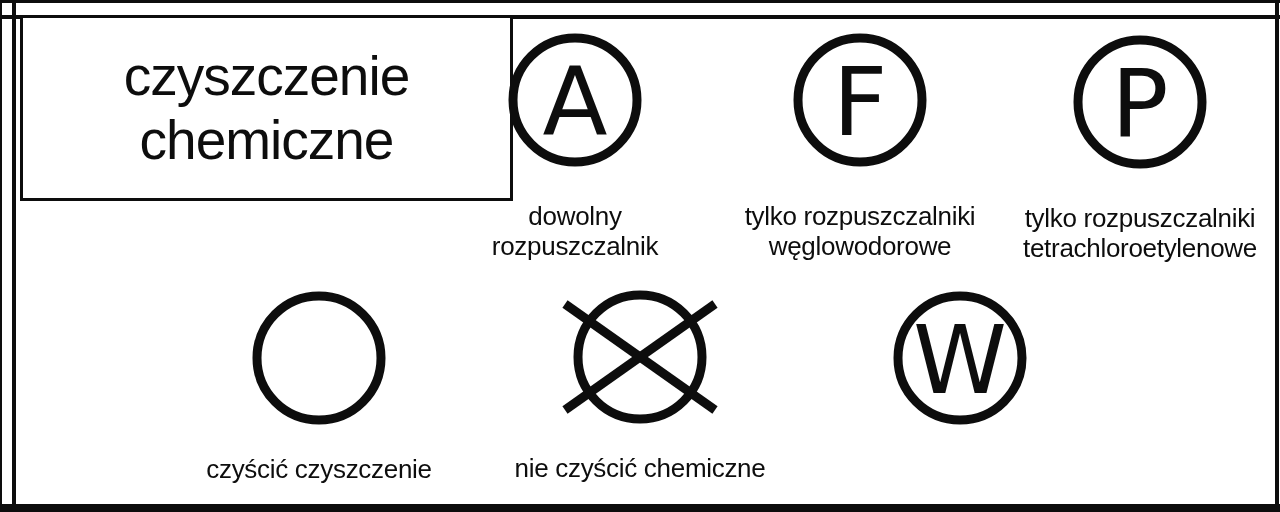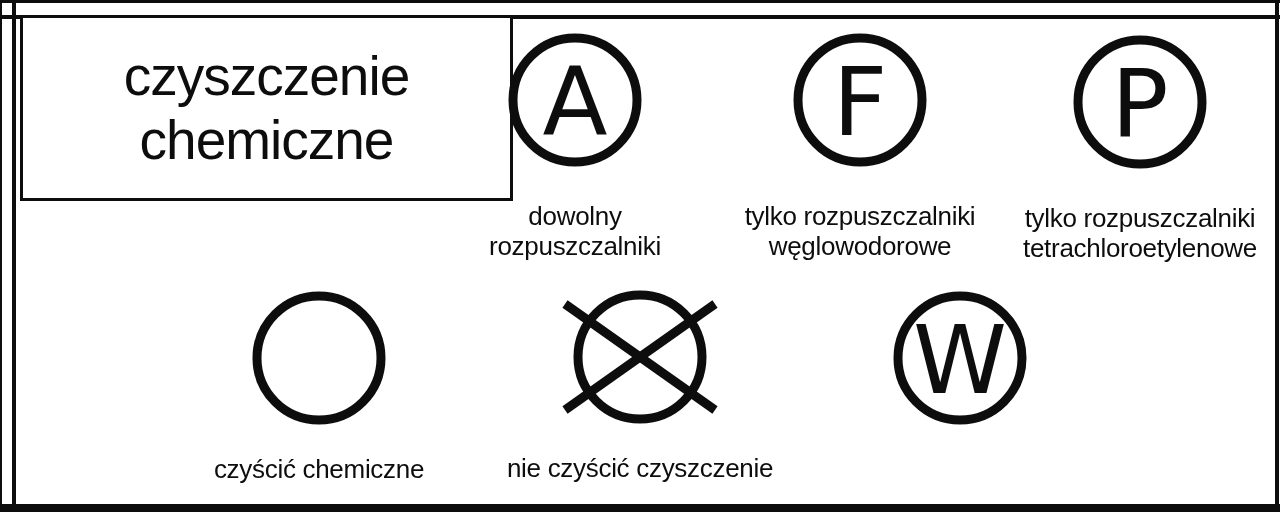--- a/index.html
+++ b/index.html
@@ -63,21 +63,21 @@
     <div class="title">czyszczenie
 chemiczne</div>
   </div>
 
   <figure class="symbol-group row1" style="left:395px; top:25px; margin:0;">
     <svg class="symbol-svg" width="150" height="150" viewBox="0 0 150 150" aria-hidden="true">
       <circle cx="75" cy="75" r="62"></circle>
       <text x="75" y="110">A</text>
     </svg>
     <figcaption class="symbol-label">dowolny
-rozpuszczalniki</figcaption>
+rozpuszczalnik</figcaption>
   </figure>
 
   <figure class="symbol-group row1" style="left:680px; top:25px; margin:0;">
     <svg class="symbol-svg" width="150" height="150" viewBox="0 0 150 150" aria-hidden="true">
       <circle cx="75" cy="75" r="62"></circle>
       <text x="75" y="110">F</text>
     </svg>
     <figcaption class="symbol-label">tylko rozpuszczalniki
 węglowodorowe</figcaption>
   </figure>
@@ -88,32 +88,32 @@
       <text x="75" y="110">P</text>
     </svg>
     <figcaption class="symbol-label">tylko rozpuszczalniki
 tetrachloroetylenowe</figcaption>
   </figure>
 
   <figure class="symbol-group row2" style="left:139px; top:283px; margin:0;">
     <svg class="symbol-svg" width="150" height="150" viewBox="0 0 150 150" aria-hidden="true">
       <circle cx="75" cy="75" r="62"></circle>
     </svg>
-    <figcaption class="symbol-label">czyścić chemiczne</figcaption>
+    <figcaption class="symbol-label">czyścić czyszczenie</figcaption>
   </figure>
 
   <figure class="symbol-group row2" style="left:460px; top:282px; margin:0;">
     <svg class="symbol-svg" width="150" height="150" viewBox="0 0 150 150" aria-hidden="true">
       <circle cx="75" cy="75" r="62"></circle>
       <g>
         <line x1="0" y1="22" x2="150" y2="128"></line>
         <line x1="0" y1="128" x2="150" y2="22"></line>
       </g>
     </svg>
-    <figcaption class="symbol-label">nie czyścić czyszczenie</figcaption>
+    <figcaption class="symbol-label">nie czyścić chemiczne</figcaption>
   </figure>
 
   <figure class="symbol-group row2" style="left:780px; top:283px; margin:0;">
     <svg class="symbol-svg" width="150" height="150" viewBox="0 0 150 150" aria-hidden="true">
       <circle cx="75" cy="75" r="62"></circle>
       <text x="75" y="110">W</text>
     </svg>
   </figure>
 
 </div>

